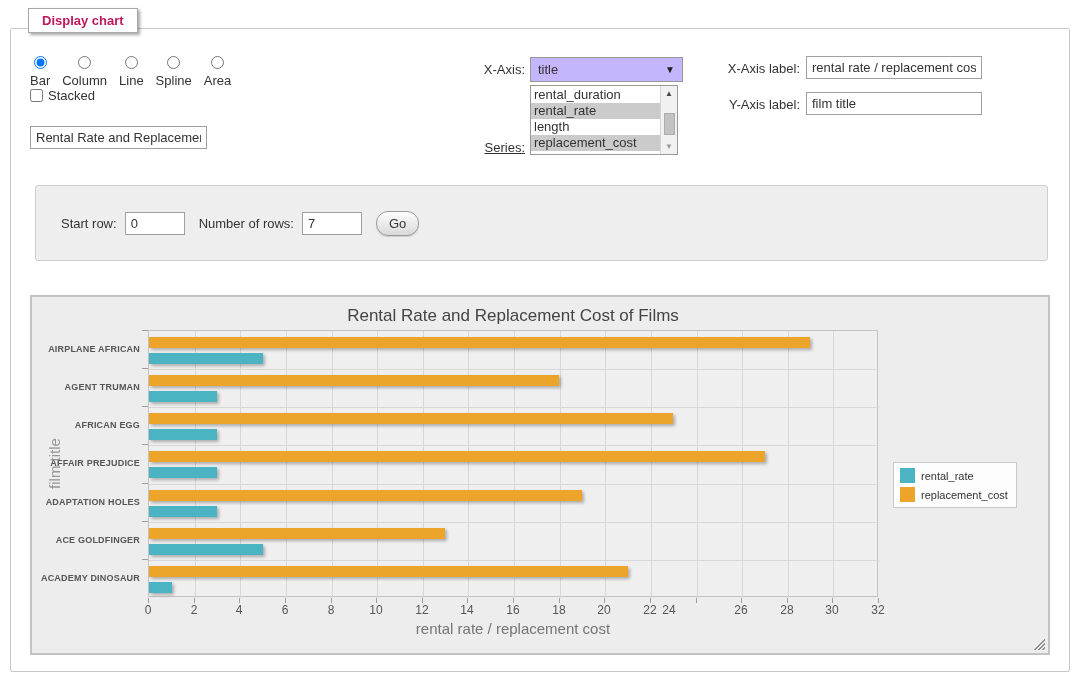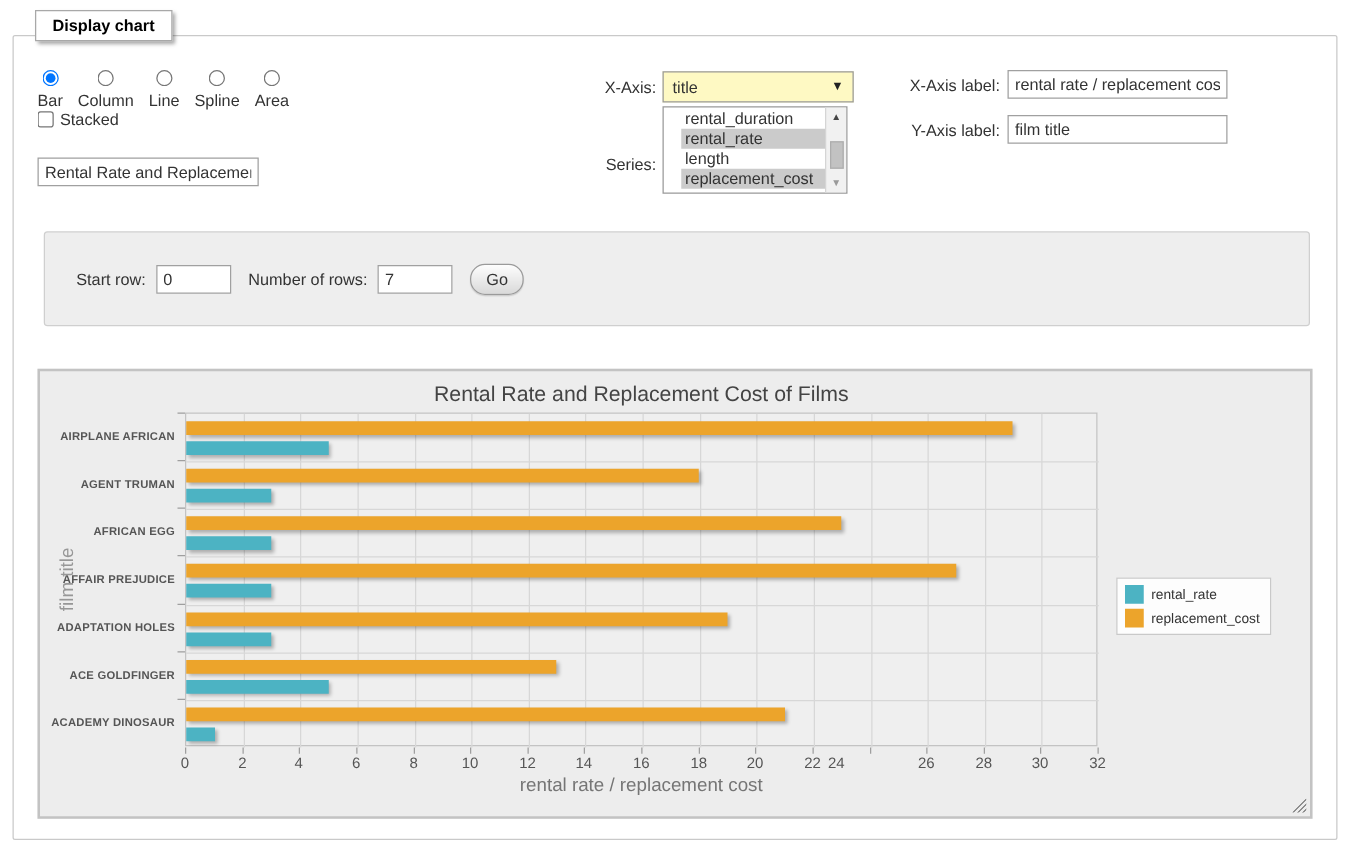--- a/index.html
+++ b/index.html
@@ -11,51 +11,51 @@
     font-size:13px; color:#333;
   }
   
   .fieldset {
     position:absolute; left:10px; top:28px; width:1060px; height:644px;
     border:1px solid #c9c9c9; border-radius:2px; background:#fff;
   }
   .fieldset-legend {
     position:absolute; left:28px; top:8px; z-index:5;
     background:#fff; border:1px solid #a8a8a8;
-    padding:4px 13px; font-weight:bold; color:#000000;
+    padding:4px 13px; font-weight:bold; color:#be185d;
     box-shadow:2px 2px 3px rgba(0,0,0,0.35);
   }
   
   .radio-row { position:absolute; left:30px; top:56px; display:flex; align-items:center; gap:12px; }
   .radio-item { display:flex; align-items:center; gap:4px;flex-direction:column; }
   .radio-item input { margin:0; }
   .stacked-row { position:absolute; left:30px; top:88px; display:flex; align-items:center; gap:5px; }
   .stacked-row input { margin:0; }
   input[type=text] {
     border:1px solid #a0a0a0; background:#fff; color:#333;
     font-family:inherit; font-size:13px; padding:3px 5px; height:23px;
   }
   .title-input { position:absolute; left:30px; top:126px; width:177px; }
   .lbl { position:absolute; text-align:right; color:#333; }
   .xaxis-lbl   { left:446px; top:62px;  width:79px; }
-  .series-lbl  { left:446px; top:124px; width:79px; }
+  .series-lbl  { left:446px; top:140px; width:79px;text-decoration:underline; }
   .xaxislabel-lbl { left:715px; top:61px; width:85px; }
   .yaxislabel-lbl { left:715px; top:97px; width:85px; }
   .xaxis-select {
     position:absolute; left:530px; top:57px; width:153px; height:25px;
-    background:#fef9c3; border:1px solid #999; display:flex; align-items:center;
+    background:#c4b5fd; border:1px solid #999; display:flex; align-items:center;
     padding:0 7px; cursor:default;
   }
   .xaxis-select .caret { margin-left:auto; font-size:10px; color:#222; }
   .xaxis-label-input { position:absolute; left:806px; top:56px; width:176px; }
   .yaxis-label-input { position:absolute; left:806px; top:92px; width:176px; }
   
   .listbox {
     position:absolute; left:530px; top:85px; width:148px; height:70px;
-    background:#fff; border:1px solid #999; display:flex; overflow:hidden;padding-left:14px;
+    background:#fff; border:1px solid #999; display:flex; overflow:hidden;
   }
   .listbox-options { flex:1; padding-top:1px; }
   .listbox-options .option { height:16px; line-height:16px; padding:0 3px; white-space:nowrap; }
   .listbox-options .option.selected { background:#cbcbcb; }
   .scrollbar { width:17px; background:#f1f1f1; border-left:1px solid #d5d5d5;
                display:flex; flex-direction:column; align-items:center; position:relative; }
   .scroll-btn { width:17px; height:15px; font-size:8px; line-height:15px; text-align:center; color:#444; }
   .scroll-btn.down { position:absolute; bottom:0; color:#9a9a9a; }
   .scroll-thumb { position:absolute; top:27px; width:11px; height:22px; background:#c2c2c2; border:1px solid #adadad; }
   

